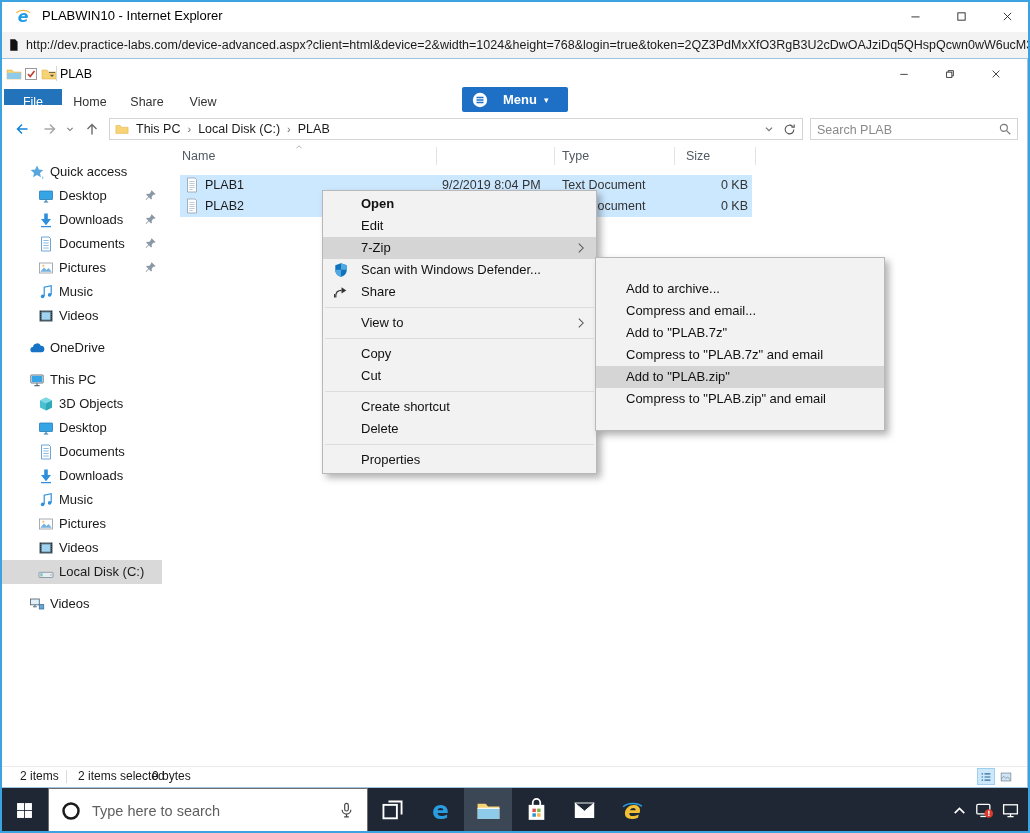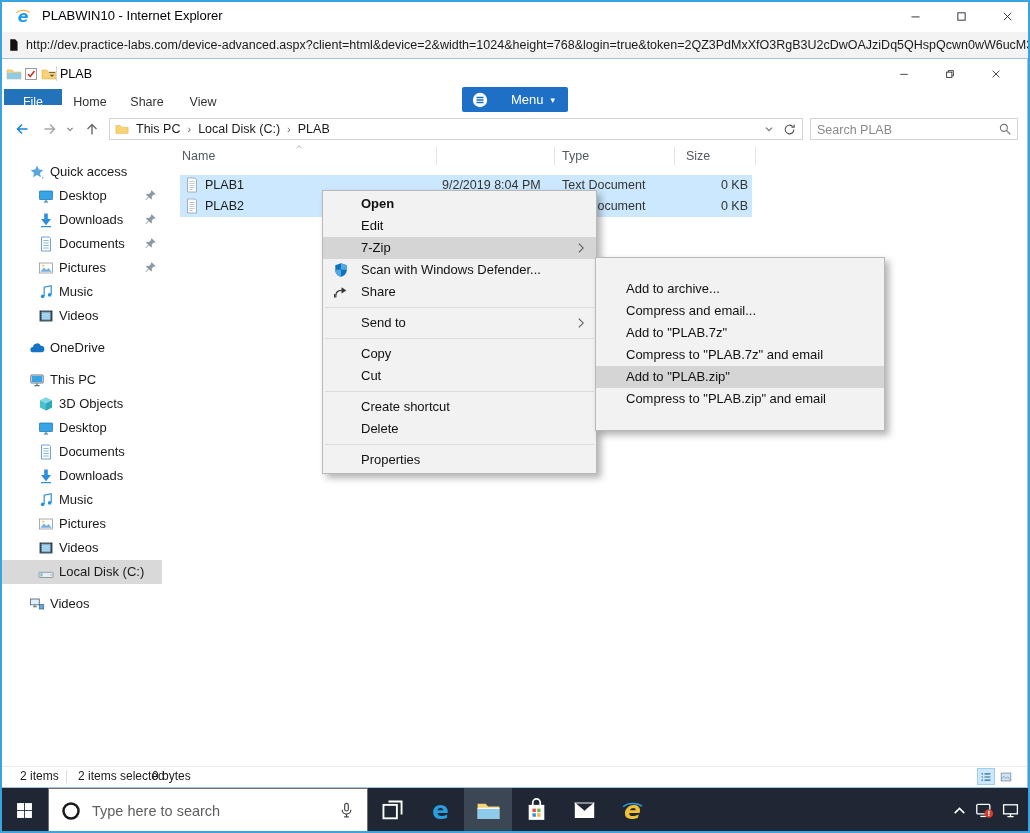--- a/index.html
+++ b/index.html
@@ -25,21 +25,21 @@
   .qat-ic{position:absolute;top:7px;width:16px;height:16px}
   .qat-sep{position:absolute;top:7px;width:1px;height:15px;background:#d8d8d8}
   .x-title{position:absolute;left:58px;top:0;line-height:30px;font-size:12.5px;color:#000}
   .xbtn{position:absolute;top:0;width:46px;height:30px;display:flex;align-items:center;justify-content:center}
   .xbtn .ic{width:12px;height:12px}
 
   .x-ribbon{position:absolute;left:0;top:30px;right:0;height:26px;background:#fff;border-bottom:1px solid #dcdcdc}
   .rtab{position:absolute;top:0;height:16px;line-height:26px;font-size:12.5px;color:#333;text-align:center;cursor:default}
   .rtab.active{background:#2273b9;color:#fff}
   .menu-btn{position:absolute;left:460px;top:28px;width:106px;height:25px;background:#1d70c6;border-radius:2px;color:#fff;display:flex;align-items:center;z-index:6}
-  .menu-btn .lbl{font-size:13px;font-weight:normal;margin-left:23px}
+  .menu-btn .lbl{font-size:13px;font-weight:bold;margin-left:15px}
   .menu-btn .caret{margin-left:7px;font-size:9px}
   .ribbon-chev{position:absolute;left:980px;top:34px;width:14px;height:14px}
   .help-btn{position:absolute;left:1002px;top:33px;width:15px;height:15px}
 
   .x-address{position:absolute;left:0;top:56px;right:0;height:28px;background:#fff}
   .nav-ic{position:absolute;top:6px;width:16px;height:16px}
   .crumbbox{position:absolute;left:107px;top:3px;width:694px;height:22px;background:#fff;border:1px solid #d4d4d4;box-sizing:border-box}
   .crumbbox .addr-folder{position:absolute;left:5px;top:3px;width:14px;height:14px}
   .crumbs{position:absolute;left:26px;top:0;line-height:20px;font-size:12.5px;white-space:nowrap}
   .crumb-sep{color:#666;margin:0 7px;font-size:11px}
@@ -561,21 +561,21 @@
           </svg>
         </span><span>Scan with Windows Defender...</span></div>
       <div class="menu-item"><span class="ic mi-icon" style="position: absolute;">
           <svg viewBox="0 0 16 16">
             <path d="M2.8 13.5v-1.7c0-3.3 2.4-5.3 5.7-5.4" fill="none" stroke="#333" stroke-width="1.2"></path>
             <path d="M8.5 3.2l4.8 3.2-4.8 3.2z" fill="#333"></path>
             <path d="M1.5 10v3.5" stroke="#333" stroke-width="1"></path>
           </svg>
         </span><span>Share</span></div>
       <div class="menu-sep"></div>
-      <div class="menu-item"><span>Send to</span><span class="ic mi-arrow" style="position: absolute;">
+      <div class="menu-item"><span>View to</span><span class="ic mi-arrow" style="position: absolute;">
           <svg viewBox="0 0 16 16">
             <path d="M5.5 3l5 5-5 5" fill="none" stroke="#555" stroke-width="1.2"></path>
           </svg>
         </span></div>
       <div class="menu-sep"></div>
       <div class="menu-item"><span>Copy</span></div>
       <div class="menu-item"><span>Cut</span></div>
       <div class="menu-sep"></div>
       <div class="menu-item"><span>Create shortcut</span></div>
       <div class="menu-item"><span>Delete</span></div>

